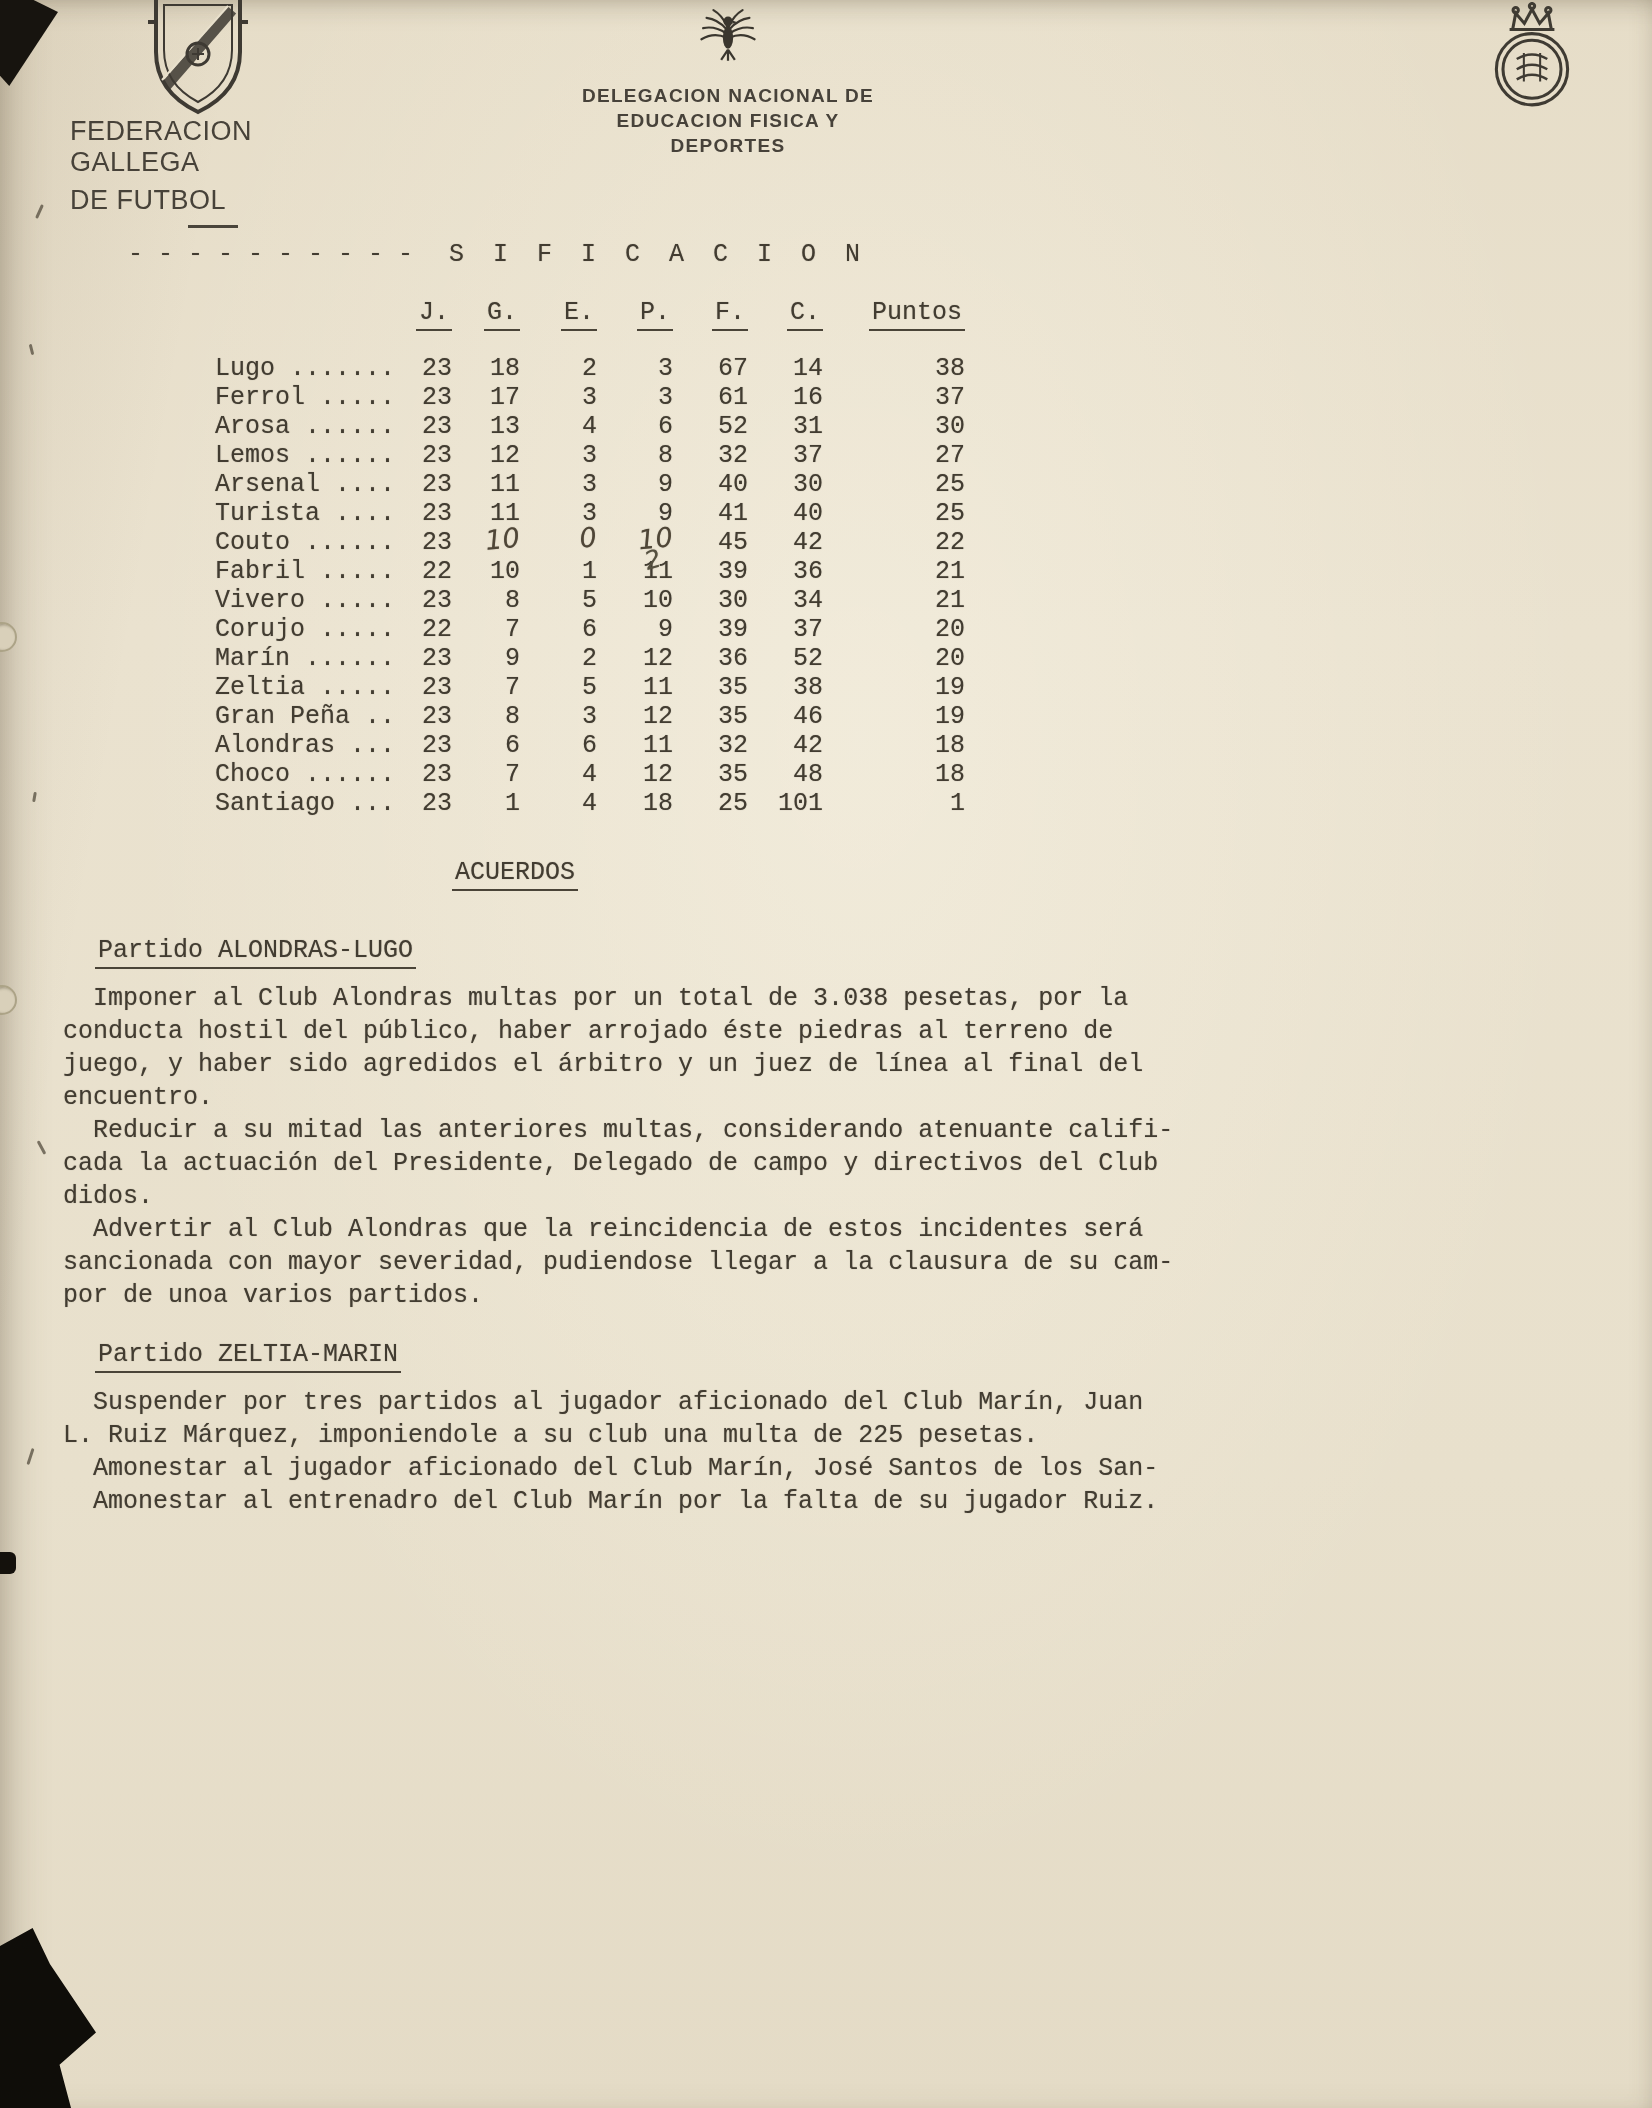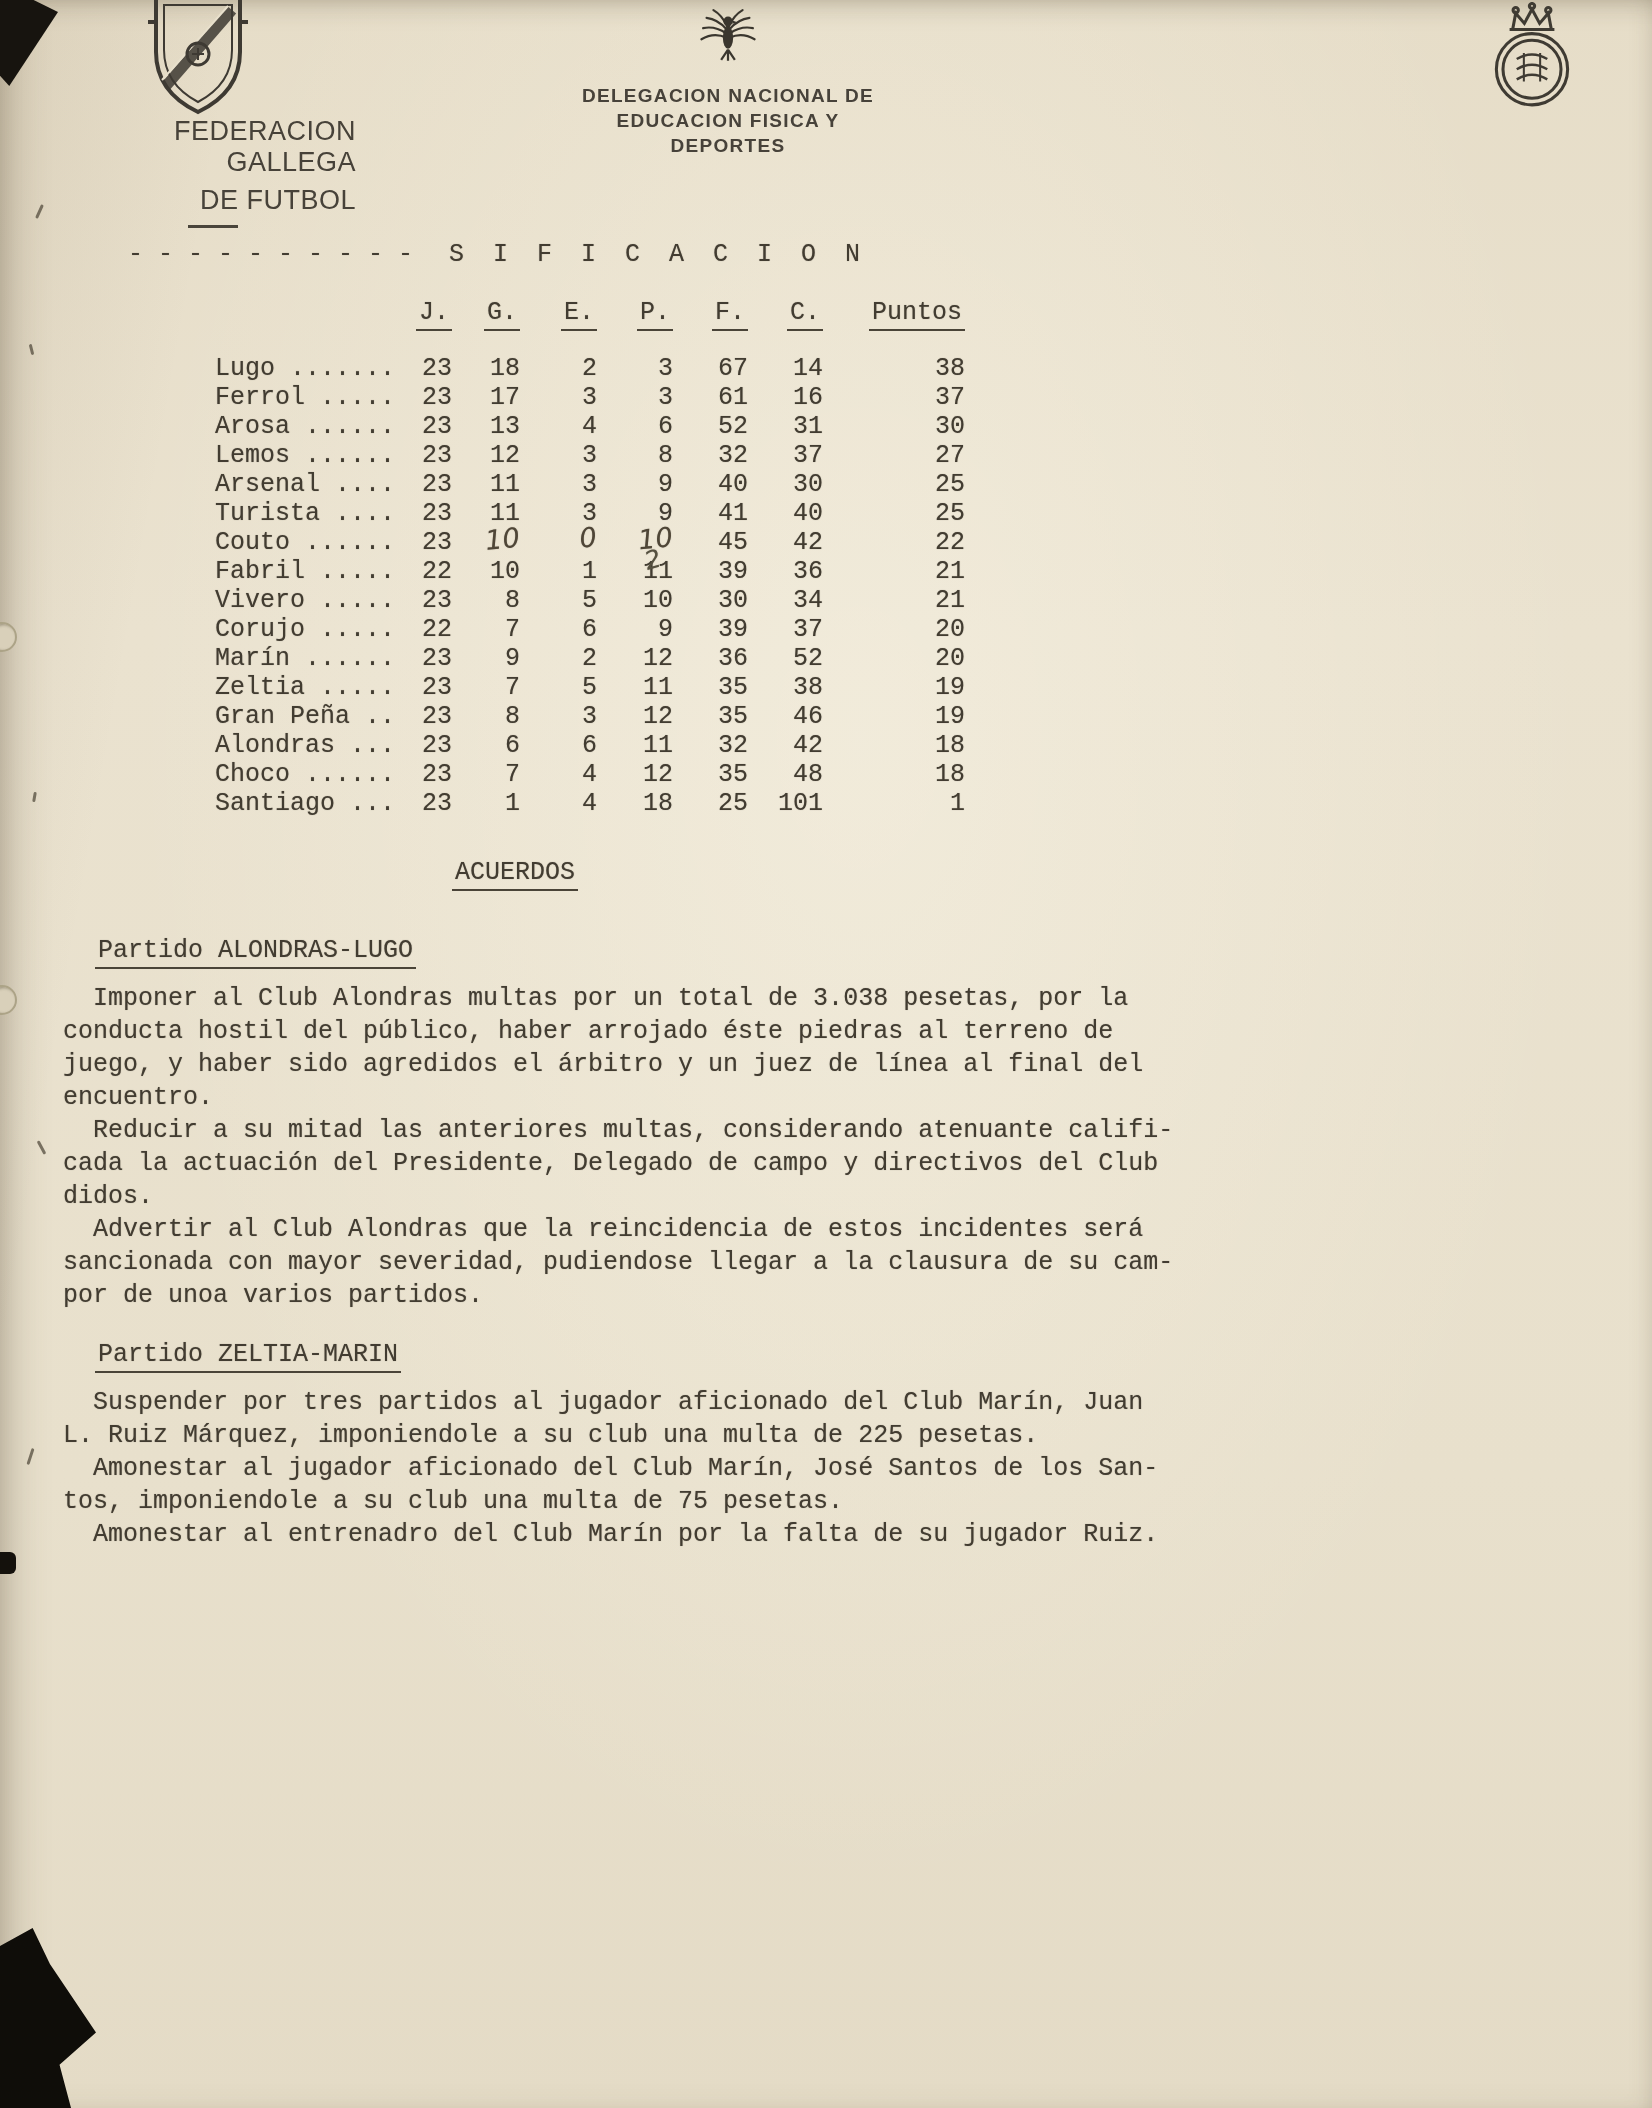--- a/index.html
+++ b/index.html
@@ -15,21 +15,21 @@
                 inset 0 18px 30px -20px rgba(90,78,55,0.35),
                 inset -14px 0 30px -22px rgba(90,78,55,0.30);
     overflow:hidden;
     font-family:"Liberation Mono","DejaVu Sans Mono",monospace;
     color:#423c31;
   }
   .type { text-shadow:0 0 1px rgba(66,60,48,0.45); }
 
   
   .shield      { position:absolute; left:148px; top:-6px; }
-  .fed-name    { position:absolute; left:70px; top:116px; width:286px; text-align:right;
+  .fed-name    { position:absolute; left:70px; top:116px; width:286px; text-align:left;
                  font-family:"Liberation Sans",sans-serif; color:#474239; }
   .fed-name .l1{ font-size:27px; letter-spacing:0.5px; }
   .fed-name .l2{ font-size:27px; letter-spacing:0.5px; margin-top:7px; }
   .fed-underline{ width:50px; height:3px; background:#4a453b; margin:9px auto 0 auto; }
 
   .center-block{ position:absolute; left:552px; top:6px; width:296px; text-align:center;margin-left:28px; }
   .eagle       { display:inline-block; margin-bottom:14px; }
   .delegation  { font-family:"Liberation Sans",sans-serif; font-weight:bold;
                  font-size:19px; letter-spacing:1.3px; color:#47423a; line-height:25px; }
 
@@ -342,17 +342,16 @@
       <div class="body-line">  Reducir a su mitad las anteriores multas, considerando atenuante califi-</div>
       <div class="body-line">cada la actuación del Presidente, Delegado de campo y directivos del Club</div>
       <div class="body-line">didos.</div>
       <div class="body-line">  Advertir al Club Alondras que la reincidencia de estos incidentes será</div>
       <div class="body-line">sancionada con mayor severidad, pudiendose llegar a la clausura de su cam-</div>
       <div class="body-line">por de unoa varios partidos.</div>
       <div class="section-heading"><span class="u">Partido ZELTIA-MARIN</span></div>
       <div class="body-line">  Suspender por tres partidos al jugador aficionado del Club Marín, Juan</div>
       <div class="body-line">L. Ruiz Márquez, imponiendole a su club una multa de 225 pesetas.</div>
       <div class="body-line">  Amonestar al jugador aficionado del Club Marín, José Santos de los San-</div>
-      <div class="body-line">tos, imponiendole a su club una multa de 75 pesetas.</div>
       <div class="body-line">  Amonestar al entrenadro del Club Marín por la falta de su jugador Ruiz.</div>
     </div>
 
 </div>
 
 </body></html>

